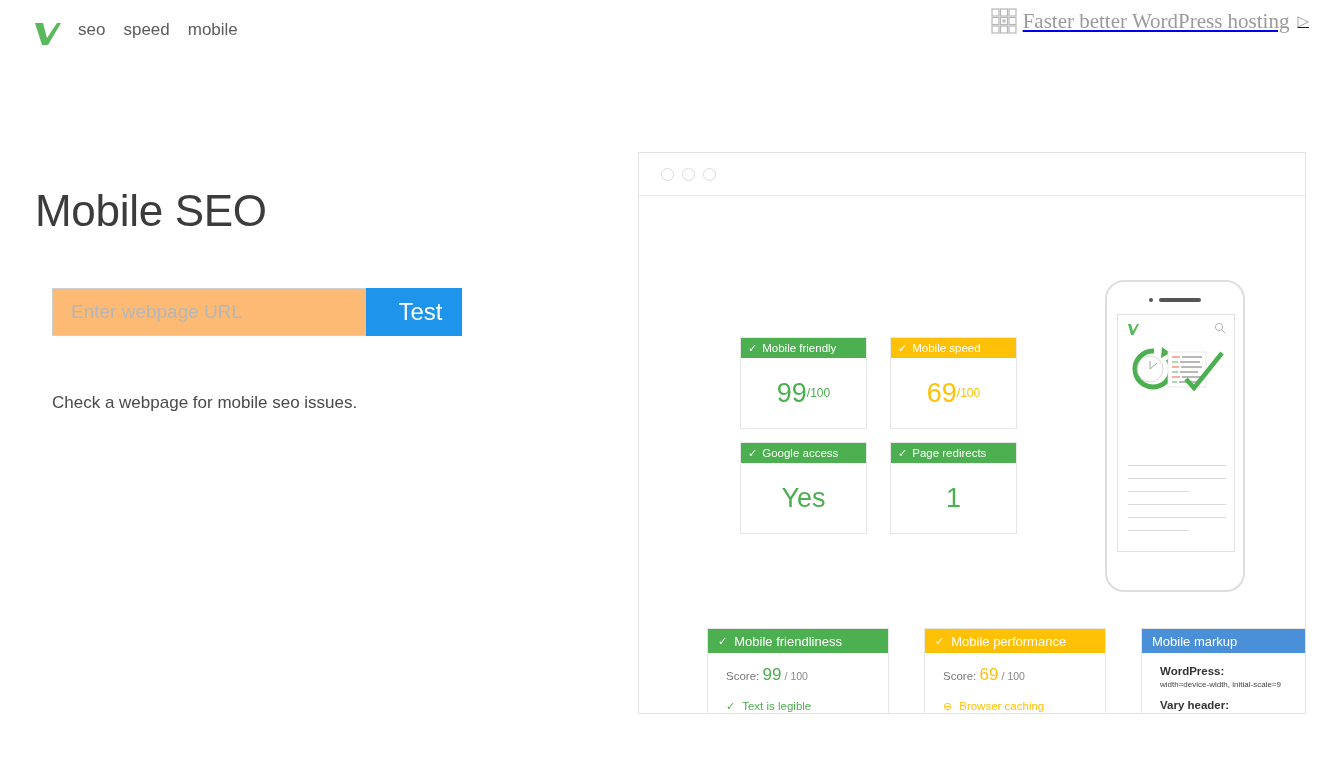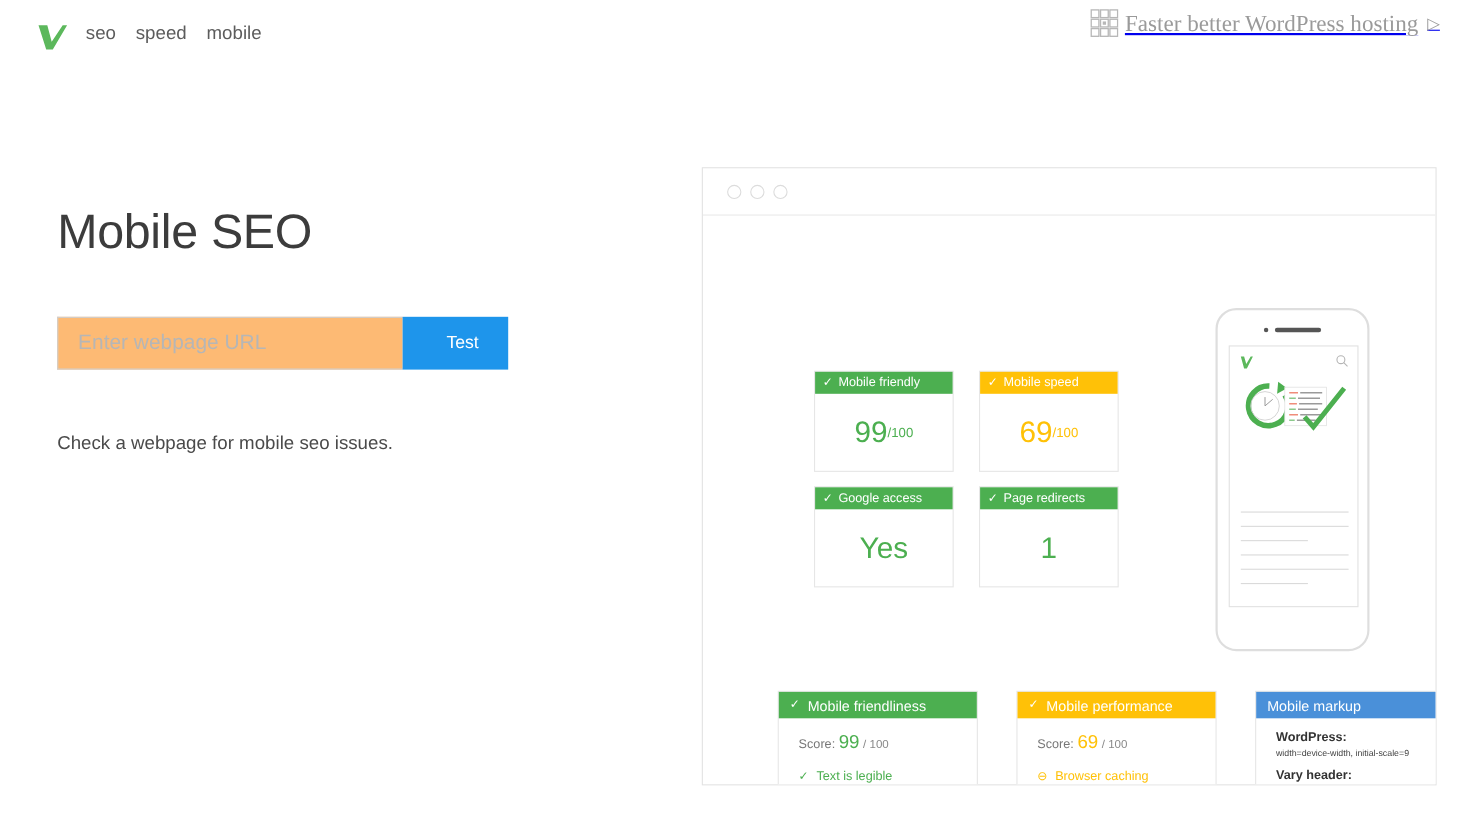--- a/index.html
+++ b/index.html
@@ -33,40 +33,40 @@
   }
   .promo-grid-icon { width: 26px; height: 26px; display: block; }
   .promo-text {
     font-family: "Liberation Serif", serif;
     font-size: 21px; color: #9a9a9a; white-space: nowrap;
   }
   .promo-caret { font-size: 15px; color: #9a9a9a; margin-left: 2px; }
 
   
   .page-title {
-    position: absolute; left: 52px; top: 186px;
+    position: absolute; left: 35px; top: 186px;
     font-size: 44px; font-weight: 400; color: #3c3c3c;
     letter-spacing: -0.3px;
   }
   .search-form {
     position: absolute; left: 52px; top: 288px;
     display: flex; align-items: stretch;
   }
   .url-input {
     width: 314px; height: 48px;
     border: 1px solid #cfcfcf; border-right: none;
     padding: 0 18px; font-size: 19px; color: #444;
     font-family: "Liberation Sans", sans-serif;
     background: #fdba74; outline: none;
   }
   .url-input::placeholder { color: #b6b6b6; }
   .test-button {
     width: 96px; height: 48px;
     background: #1e95eb; color: #fff;
-    border: none; font-size: 16px;
+    border: none; font-size: 24px;
     font-family: "Liberation Sans", sans-serif;
     cursor: pointer;
     padding-left: 13px;
   }
   .sub-copy {
     position: absolute; left: 52px; top: 393px;
     font-size: 17px; color: #4a4a4a;
   }
 
   

